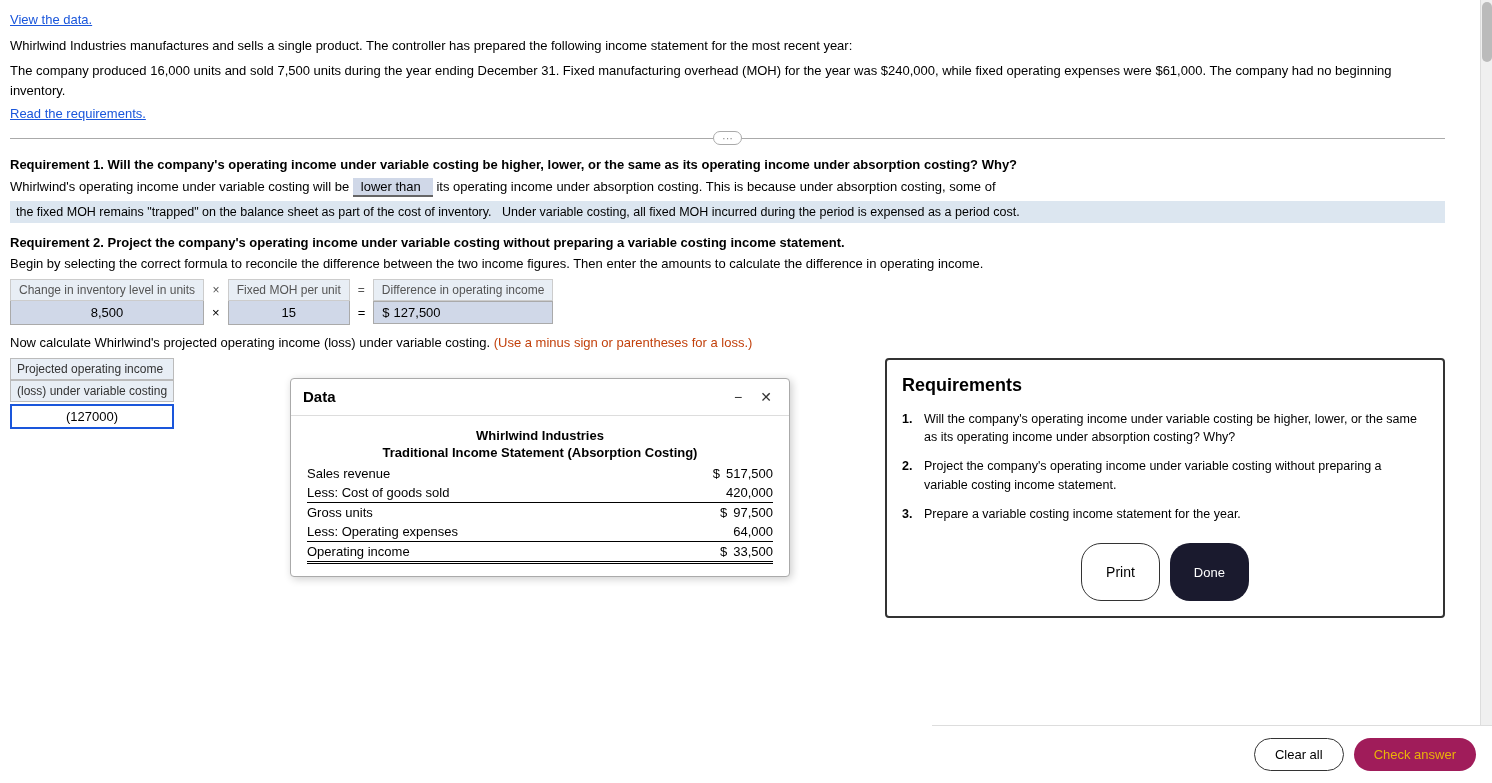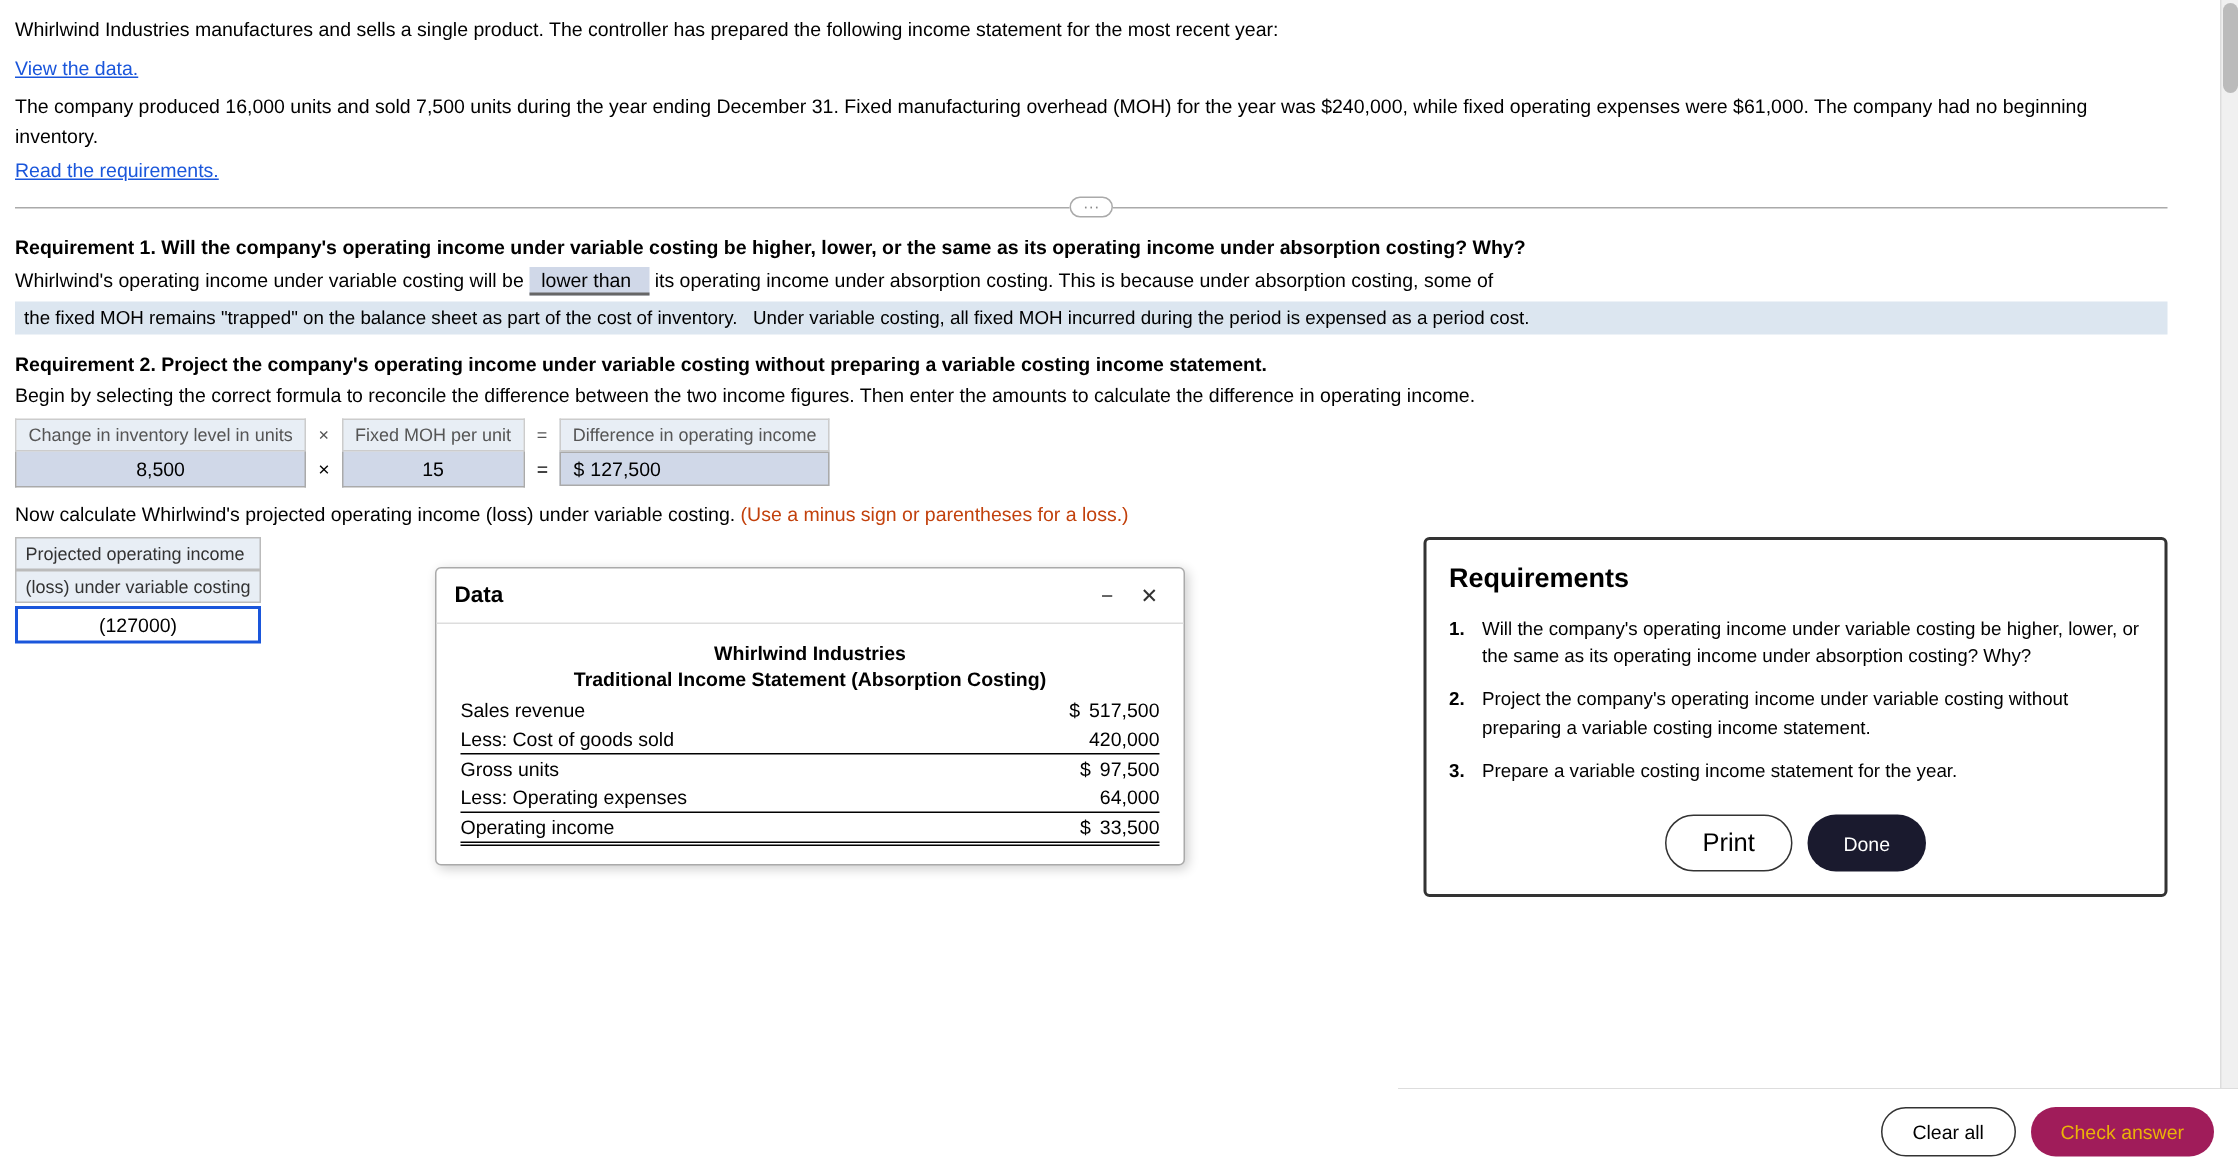--- a/index.html
+++ b/index.html
@@ -85,21 +85,21 @@
     .two-column-layout {
       display: flex;
       gap: 0;
       position: relative;
     }
     .left-col {
       flex: 1;
       padding-right: 10px;
     }
     .right-col {
-      width: 496px;
+      width: 560px;
       border: 2px solid #333;
       border-radius: 4px;
       padding: 15px;
       position: relative;
       background: #fff;
       margin-left: 36px;
     }
     .projected-income-label {
       background: #e8eef5;
       padding: 3px 6px;
@@ -221,23 +221,23 @@
     .req-buttons {
       display: flex;
       gap: 10px;
       justify-content: center;
       margin-top: 20px;
     }
     .btn-print {
       border: 1.5px solid #333;
       background: #fff;
       border-radius: 20px;
-      padding: 8px 24px;
-      cursor: pointer;
-      font-size: 17px;
+      padding: 20px 24px;
+      cursor: pointer;
+      font-size: 14px;
     }
     .btn-done {
       background: #1a1a2e;
       color: #fff;
       border: none;
       border-radius: 20px;
       padding: 8px 24px;
       cursor: pointer;
       font-size: 13px;
     }
@@ -293,25 +293,25 @@
 </head>
 <body>
 
 <div class="scrollbar-area">
   <div class="scrollbar-thumb"></div>
 </div>
 
 <div class="main-content">
 
   <p class="intro-text">
+    <a class="link">View the data.</a>
+  </p>
+
+  <p class="intro-text">
     <span>Whirlwind Industries manufactures and sells a single product. The controller has prepared the following income statement for the most recent year:</span>
-  </p>
-
-  <p class="intro-text">
-    <a class="link">View the data.</a>
   </p>
 
   <p class="intro-text">The company produced 16,000 units and sold 7,500 units during the year ending December 31. Fixed manufacturing overhead (MOH) for the year was $240,000, while fixed operating expenses were $61,000. The company had no beginning inventory.</p>
 
   <p>
     <a class="link">Read the requirements.</a>
   </p>
 
   <div class="divider-section">
     <div class="divider-line"></div>

